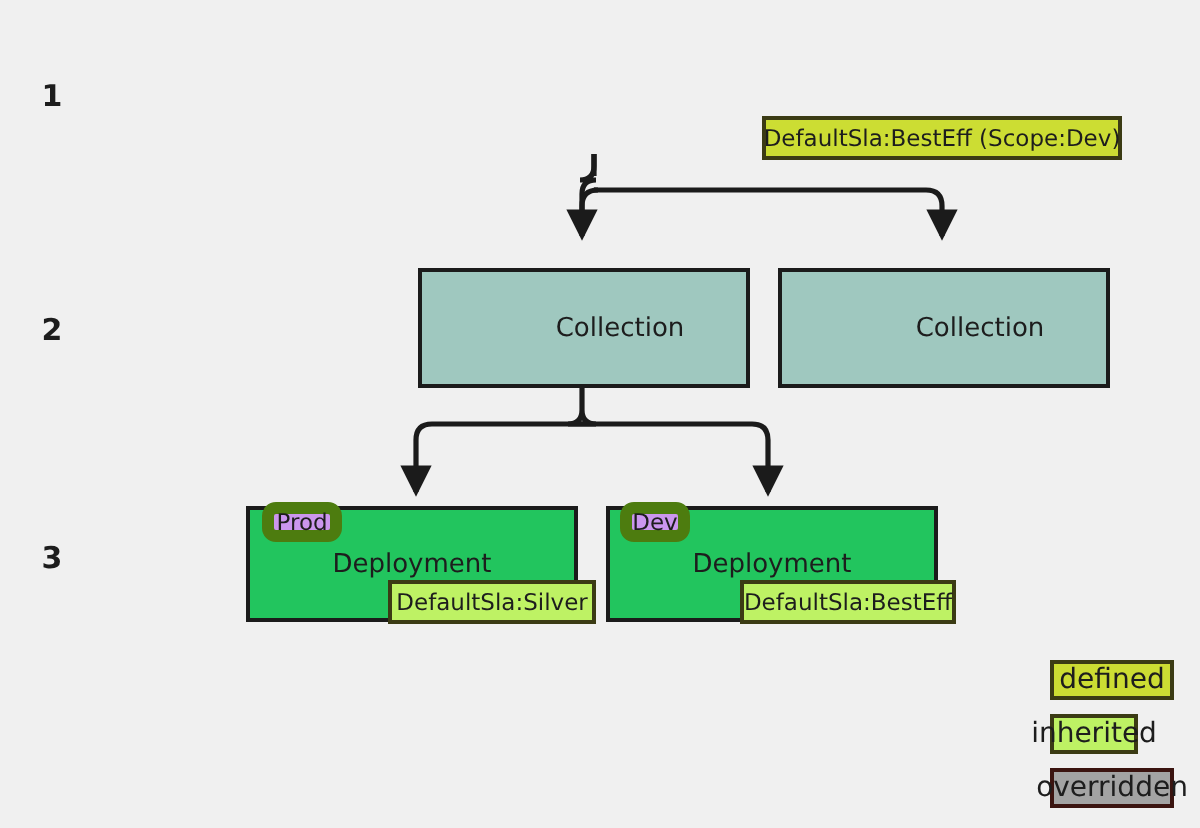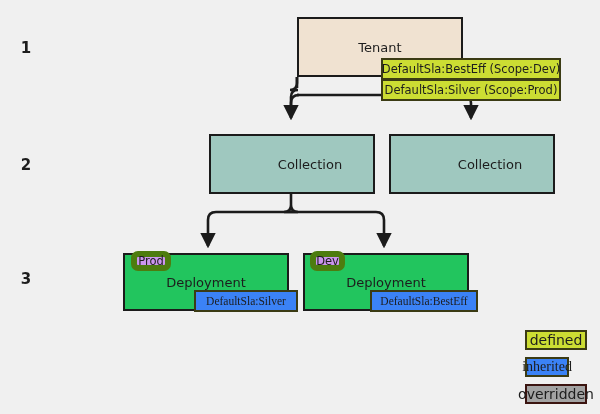--- a/index.html
+++ b/index.html
@@ -69,21 +69,21 @@
     border: 2px solid #3b3b14;
     font-size: 11.5px;
     color: #1d1d1d;
     display: flex;
     align-items: center;
     justify-content: center;
     white-space: nowrap;
     padding: 0 5px;
   }
   .badge-defined   { background: #ccdd33; }
-  .badge-inherited { background: #3b82f6; font-family: Liberation Serif, serif; }
+  .badge-inherited { background: #bef264; }
   .badge-overridden{ background: #a3a3a3; }
 
   .env-tag {
     position: absolute;
     box-sizing: border-box;
     border: 6px solid #4d7c0f;
     border-radius: 7px;
     background: #cb96ee;
     font-size: 11.5px;
     color: #1d1d1d;
@@ -156,25 +156,21 @@
     <path d="M 291,194 L 291,205" fill="none" stroke="#1b1b1b" stroke-width="2.6"></path>
     <path d="M 208,246 L 208,220 Q 208,212 216,212 L 291,212" fill="none" stroke="#1b1b1b" stroke-width="2.6" marker-start="url(#arrow)"></path>
     <path d="M 384,246 L 384,220 Q 384,212 376,212 L 291,212" fill="none" stroke="#1b1b1b" stroke-width="2.6" marker-start="url(#arrow)"></path>
     <path d="M 291,205 Q 291,212 284,212 L 298,212 Q 291,212 291,205" fill="none" stroke="#1b1b1b" stroke-width="2.6"></path>
   </svg>
 
   <div class="row-label" style="left:14px; top:39px;">1</div>
   <div class="row-label" style="left:14px; top:156px;">2</div>
   <div class="row-label" style="left:14px; top:270px;">3</div>
 
-  <div class="node node-tenant" style="left:297px; top:17px; width:166px; height:60px;">
-    <span class="node-label">Tenant</span>
-  </div>
   <div class="badge badge-defined" style="left:381px; top:58px; width:180px; height:22px;">DefaultSla:BestEff (Scope:Dev)</div>
-  <div class="badge badge-defined" style="left:381px; top:79px; width:180px; height:22px;">DefaultSla:Silver (Scope:Prod)</div>
 
   <div class="node node-collection" style="left:209px; top:134px; width:166px; height:60px;">
     <span class="node-label">Collection</span>
   </div>
   <div class="node node-collection" style="left:389px; top:134px; width:166px; height:60px;">
     <span class="node-label">Collection</span>
   </div>
 
   <div class="node node-deployment" style="left:123px; top:253px; width:166px; height:58px;">
     <span class="node-label">Deployment</span>

